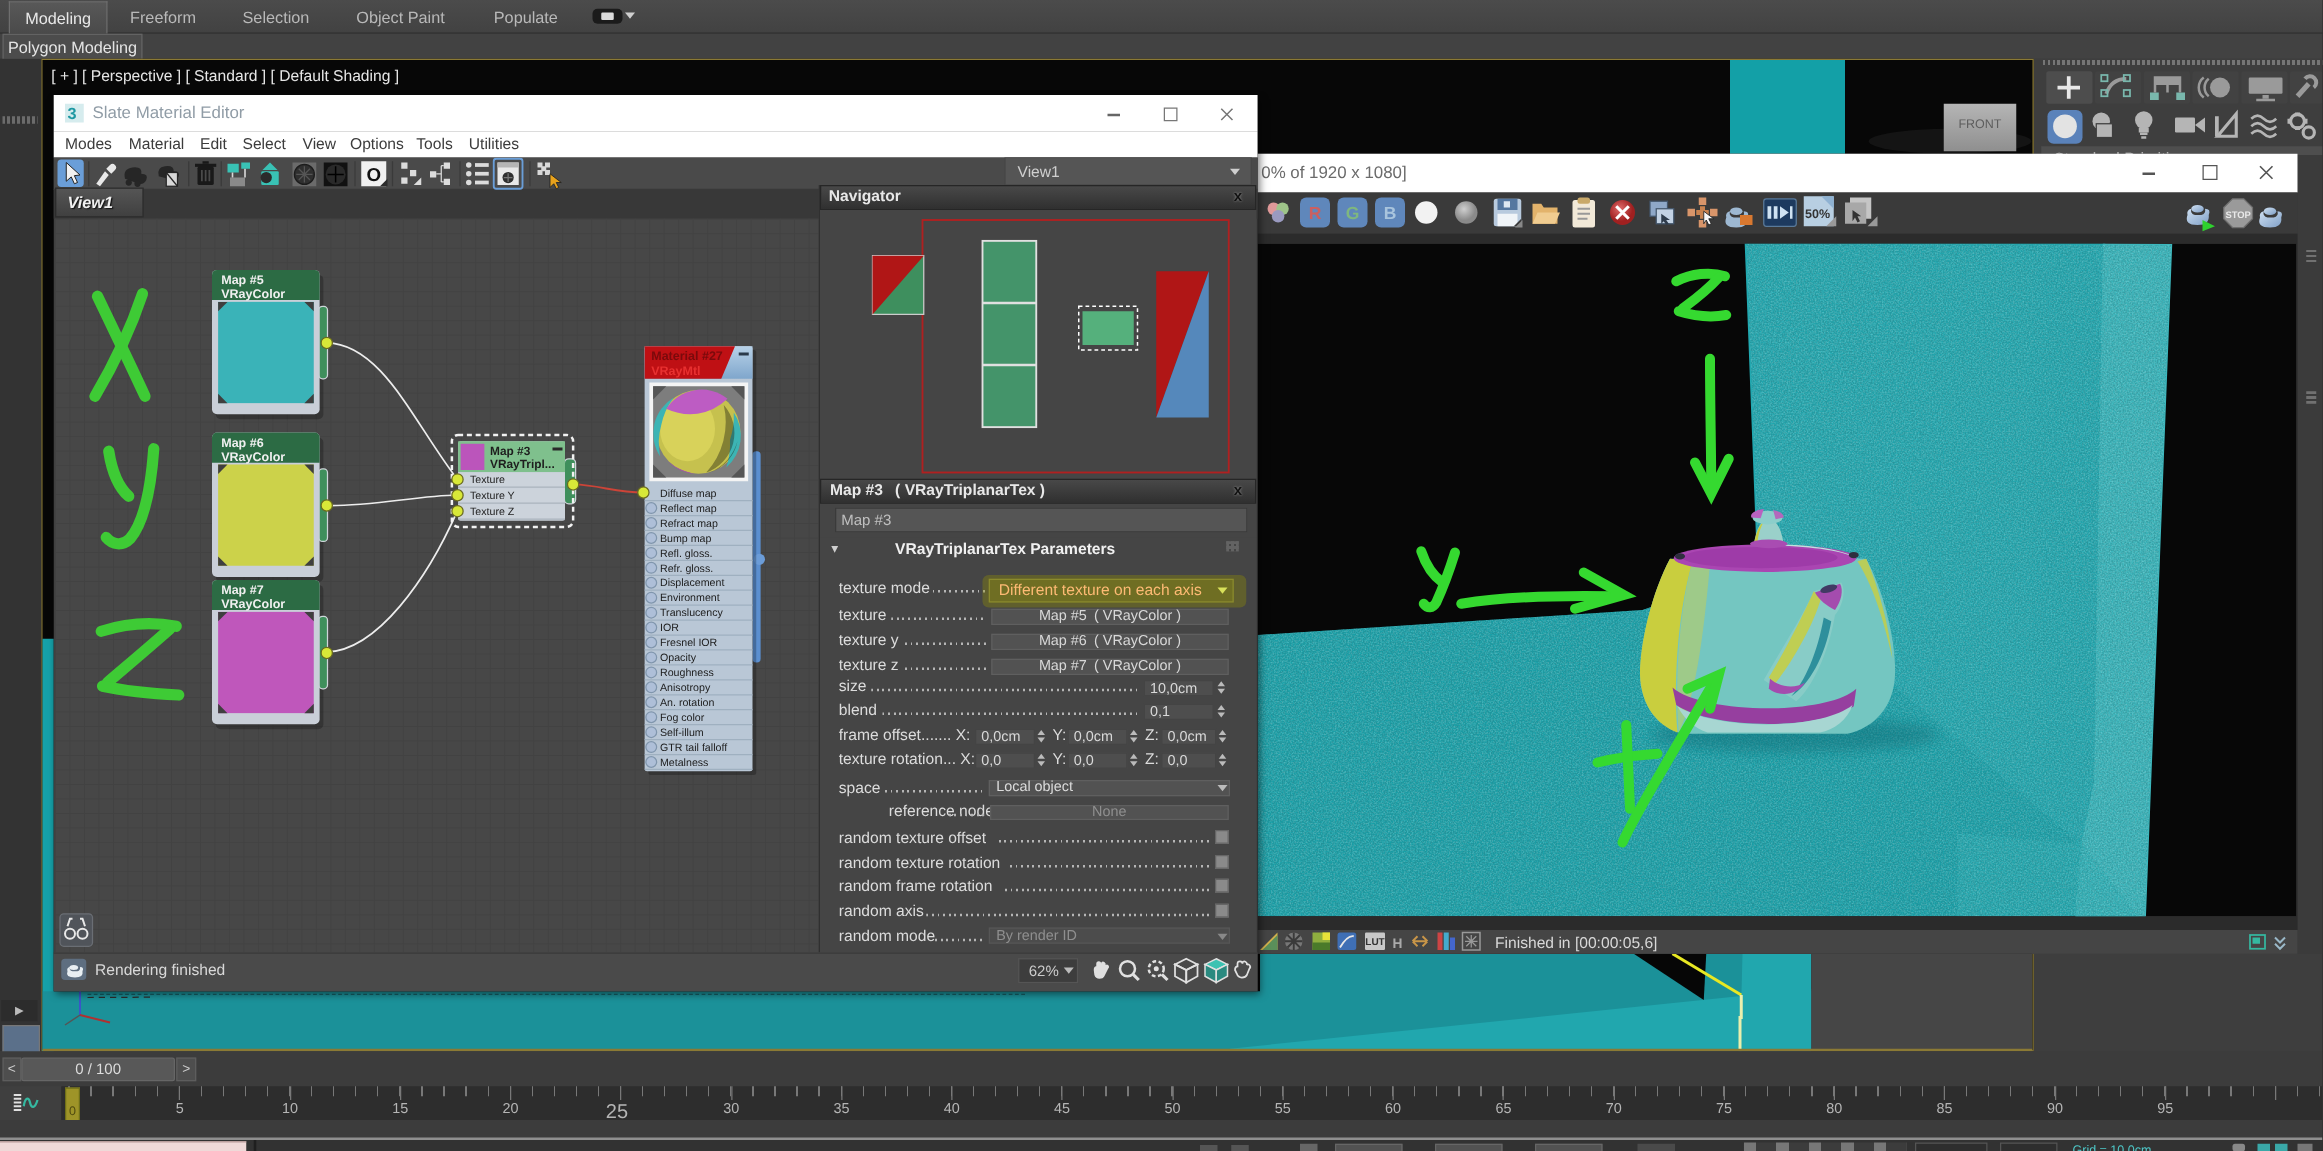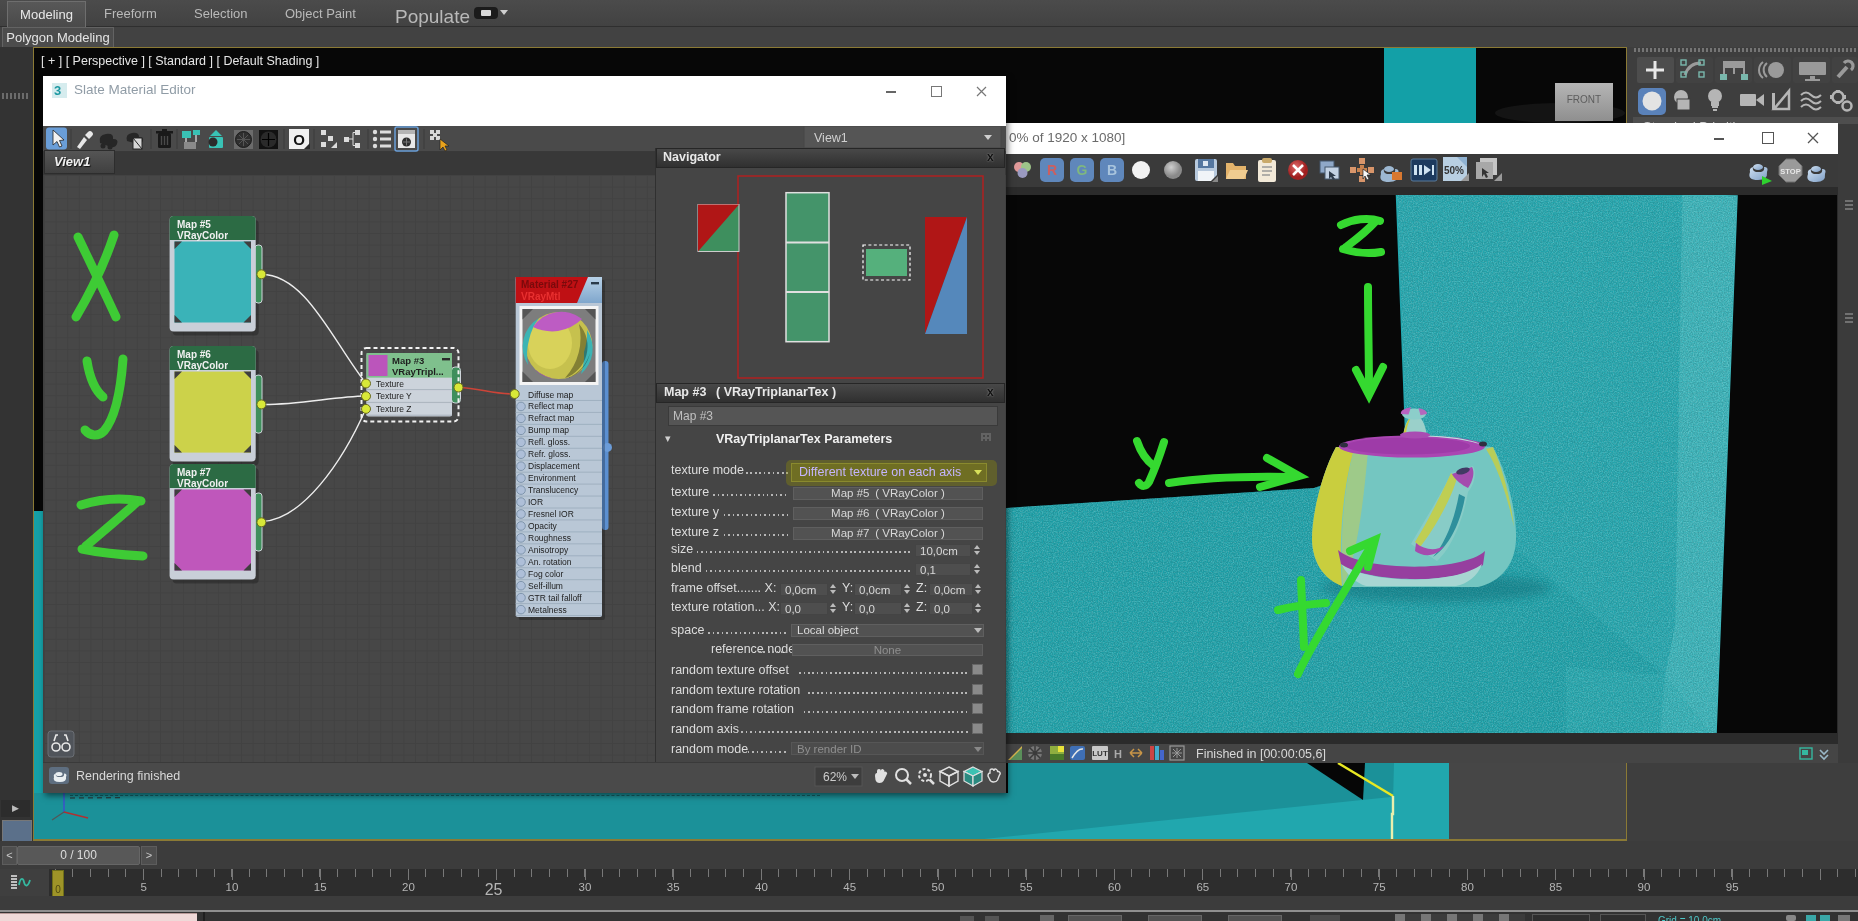--- a/index.html
+++ b/index.html
@@ -10,21 +10,21 @@
 </style>
 </head>
 <body>
 <div id="stage">
 
 <div class="abs" style="left:0;top:0;width:1858px;height:26px;background:linear-gradient(#4b4b4b,#424242);border-bottom:1px solid #2f2f2f;"></div>
 <div class="abs" style="left:7px;top:1px;width:77px;height:25px;background:linear-gradient(#585858,#4a4a4a);border:1px solid #6e6e6e;border-bottom:none;color:#e8e8e8;font-size:13px;text-align:center;line-height:25px;">Modeling</div>
 <div class="abs tx" style="left:104px;top:6px;color:#b9b9b9;font-size:13px;">Freeform</div>
 <div class="abs tx" style="left:194px;top:6px;color:#b9b9b9;font-size:13px;">Selection</div>
 <div class="abs tx" style="left:285px;top:6px;color:#b9b9b9;font-size:13px;">Object Paint</div>
-<div class="abs tx" style="left:395px;top:6px;color:#b9b9b9;font-size:19px;">Populate</div>
+<div class="abs tx" style="left:395px;top:6px;color:#b9b9b9;font-size:13px;">Populate</div>
 <div class="abs" style="left:474px;top:7px;width:24px;height:12px;background:#1b1b1b;border-radius:4px;"></div>
 <div class="abs" style="left:481px;top:10px;width:10px;height:6px;background:#dadada;border-radius:1px;"></div>
 <div class="abs" style="left:500px;top:10px;width:0;height:0;border-left:4px solid transparent;border-right:4px solid transparent;border-top:5px solid #cfcfcf;"></div>
 <div class="abs" style="left:0;top:27px;width:1858px;height:20px;background:#424242;"></div>
 <div class="abs" style="left:2px;top:27px;width:110px;height:19px;background:#4c4c4c;border:1px solid #636363;color:#e4e4e4;font-size:13px;text-align:center;line-height:19px;">Polygon Modeling</div>
 
 <div class="abs" style="left:33px;top:47px;width:1594px;height:794px;background:#070707;border:1px solid #8b7a35;box-sizing:border-box;"></div>
 <div class="abs tx" style="left:41px;top:54px;color:#e6e6e6;font-size:12.5px;">[ + ] [ Perspective ] [ Standard ] [ Default Shading ]</div>
 
 <div class="abs" style="left:1384px;top:48px;width:92px;height:75px;background:#13a0a7;"></div>
@@ -474,20 +474,30 @@
   <div class="abs" style="left:9px;top:7px;width:15px;height:15px;background:#d6ecee;"></div>
   <div class="abs tx" style="left:11px;top:7px;color:#1d98a2;font-size:13px;font-weight:bold;">3</div>
   <div class="abs tx" style="left:31px;top:6px;color:#909ca6;font-size:13.5px;">Slate Material Editor</div>
   <div class="abs" style="left:843px;top:15px;width:10px;height:1.5px;background:#666;"></div>
   <div class="abs" style="left:888px;top:10px;width:9px;height:9px;border:1.4px solid #777;"></div>
   <svg class="abs" style="left:933px;top:10px;" width="11" height="11">
         <path d="M1,1 L10,10 M10,1 L1,10" stroke="#777" stroke-width="1.2"></path>
       </svg>
 
   <div class="abs" style="left:0;top:29px;width:963px;height:21px;background:#ffffff;"></div>
+  <div style="position:absolute;top:32px;left:0;width:963px;height:18px;color:#3c3c3c;font-size:12.5px;">
+        <span style="position:absolute;left:9px;">Modes</span>
+        <span style="position:absolute;left:60px;">Material</span>
+        <span style="position:absolute;left:117px;">Edit</span>
+        <span style="position:absolute;left:151px;">Select</span>
+        <span style="position:absolute;left:199px;">View</span>
+        <span style="position:absolute;left:237px;">Options</span>
+        <span style="position:absolute;left:290px;">Tools</span>
+        <span style="position:absolute;left:332px;">Utilities</span>
+      </div>
 
   <div class="abs" style="left:0;top:50px;width:963px;height:26px;background:#4a4a4a;border-bottom:1px solid #393939;box-sizing:border-box;"></div>
   <svg class="abs" style="left:0;top:50px;" width="963" height="26" viewBox="0 0 963 26">
     <rect x="3" y="1.5" width="21" height="22" rx="3" fill="#6a9ed8"></rect>
     <path d="M10,4 L10,19 L14,15.5 L16.5,21 L19,20 L16.5,14.5 L21,14 Z" fill="#f2f2f2" stroke="#222" stroke-width=".8"></path>
     <line x1="28" y1="3" x2="28" y2="23" stroke="#3a3a3a"></line>
     <g transform="translate(31,2)">
           <path d="M3,19 L10,9 L13,12 L6,21 Z" fill="#e8e8e8"></path>
           <path d="M11,7 l4,4 l3,-3 a2.5,2.5 0 0,0 -4,-4 Z" fill="#e8e8e8"></path>
         </g>
@@ -835,21 +845,21 @@
       .pdots{position:absolute;height:2px;background:repeating-linear-gradient(90deg,#b5b5b5 0 1.5px,transparent 1.5px 4.5px);}
       .spin{position:absolute;width:9px;}
       .spin:before{content:"";position:absolute;top:1px;left:1px;border-left:3.5px solid transparent;border-right:3.5px solid transparent;border-bottom:4px solid #bbb;}
       .spin:after{content:"";position:absolute;top:7px;left:1px;border-left:3.5px solid transparent;border-right:3.5px solid transparent;border-top:4px solid #bbb;}
       .chk{position:absolute;left:316px;width:9px;height:9px;background:#8a8a8a;border:1px solid #666;}
     </style>
     <div class="plbl" style="top:15px;">texture mode</div>
         <div class="pdots" style="left:90px;top:24px;width:42px;"></div>
     <div class="abs" style="left:130px;top:12px;width:211px;height:26px;background:rgba(150,148,0,0.34);border-radius:5px;"></div>
     <div class="abs" style="left:135px;top:14.5px;width:196px;height:19px;background:#6f6e23;border:1px solid #8a8a2e;box-sizing:border-box;"></div>
-    <div class="abs tx" style="left:143px;top:17px;color:#c4b5fd;font-size:12.5px;">Different texture on each axis</div>
+    <div class="abs tx" style="left:143px;top:17px;color:#fdba74;font-size:12.5px;">Different texture on each axis</div>
     <div class="abs" style="left:318px;top:22px;width:0;height:0;border-left:4px solid transparent;border-right:4px solid transparent;border-top:5px solid #d8e05a;"></div>
     <div class="plbl" style="top:37px;">texture</div>
         <div class="pdots" style="left:57px;top:46px;width:76px;"></div>
     <div class="pbtn" style="left:137px;top:39px;width:190px;height:12.5px;line-height:11px;">Map #5 ( VRayColor )</div>
     <div class="plbl" style="top:57px;">texture y</div>
         <div class="pdots" style="left:68px;top:66px;width:65px;"></div>
     <div class="pbtn" style="left:137px;top:59px;width:190px;height:12.5px;line-height:11px;">Map #6 ( VRayColor )</div>
     <div class="plbl" style="top:77px;">texture z</div>
         <div class="pdots" style="left:68px;top:86px;width:65px;"></div>
     <div class="pbtn" style="left:137px;top:79px;width:190px;height:12.5px;line-height:11px;">Map #7 ( VRayColor )</div>

